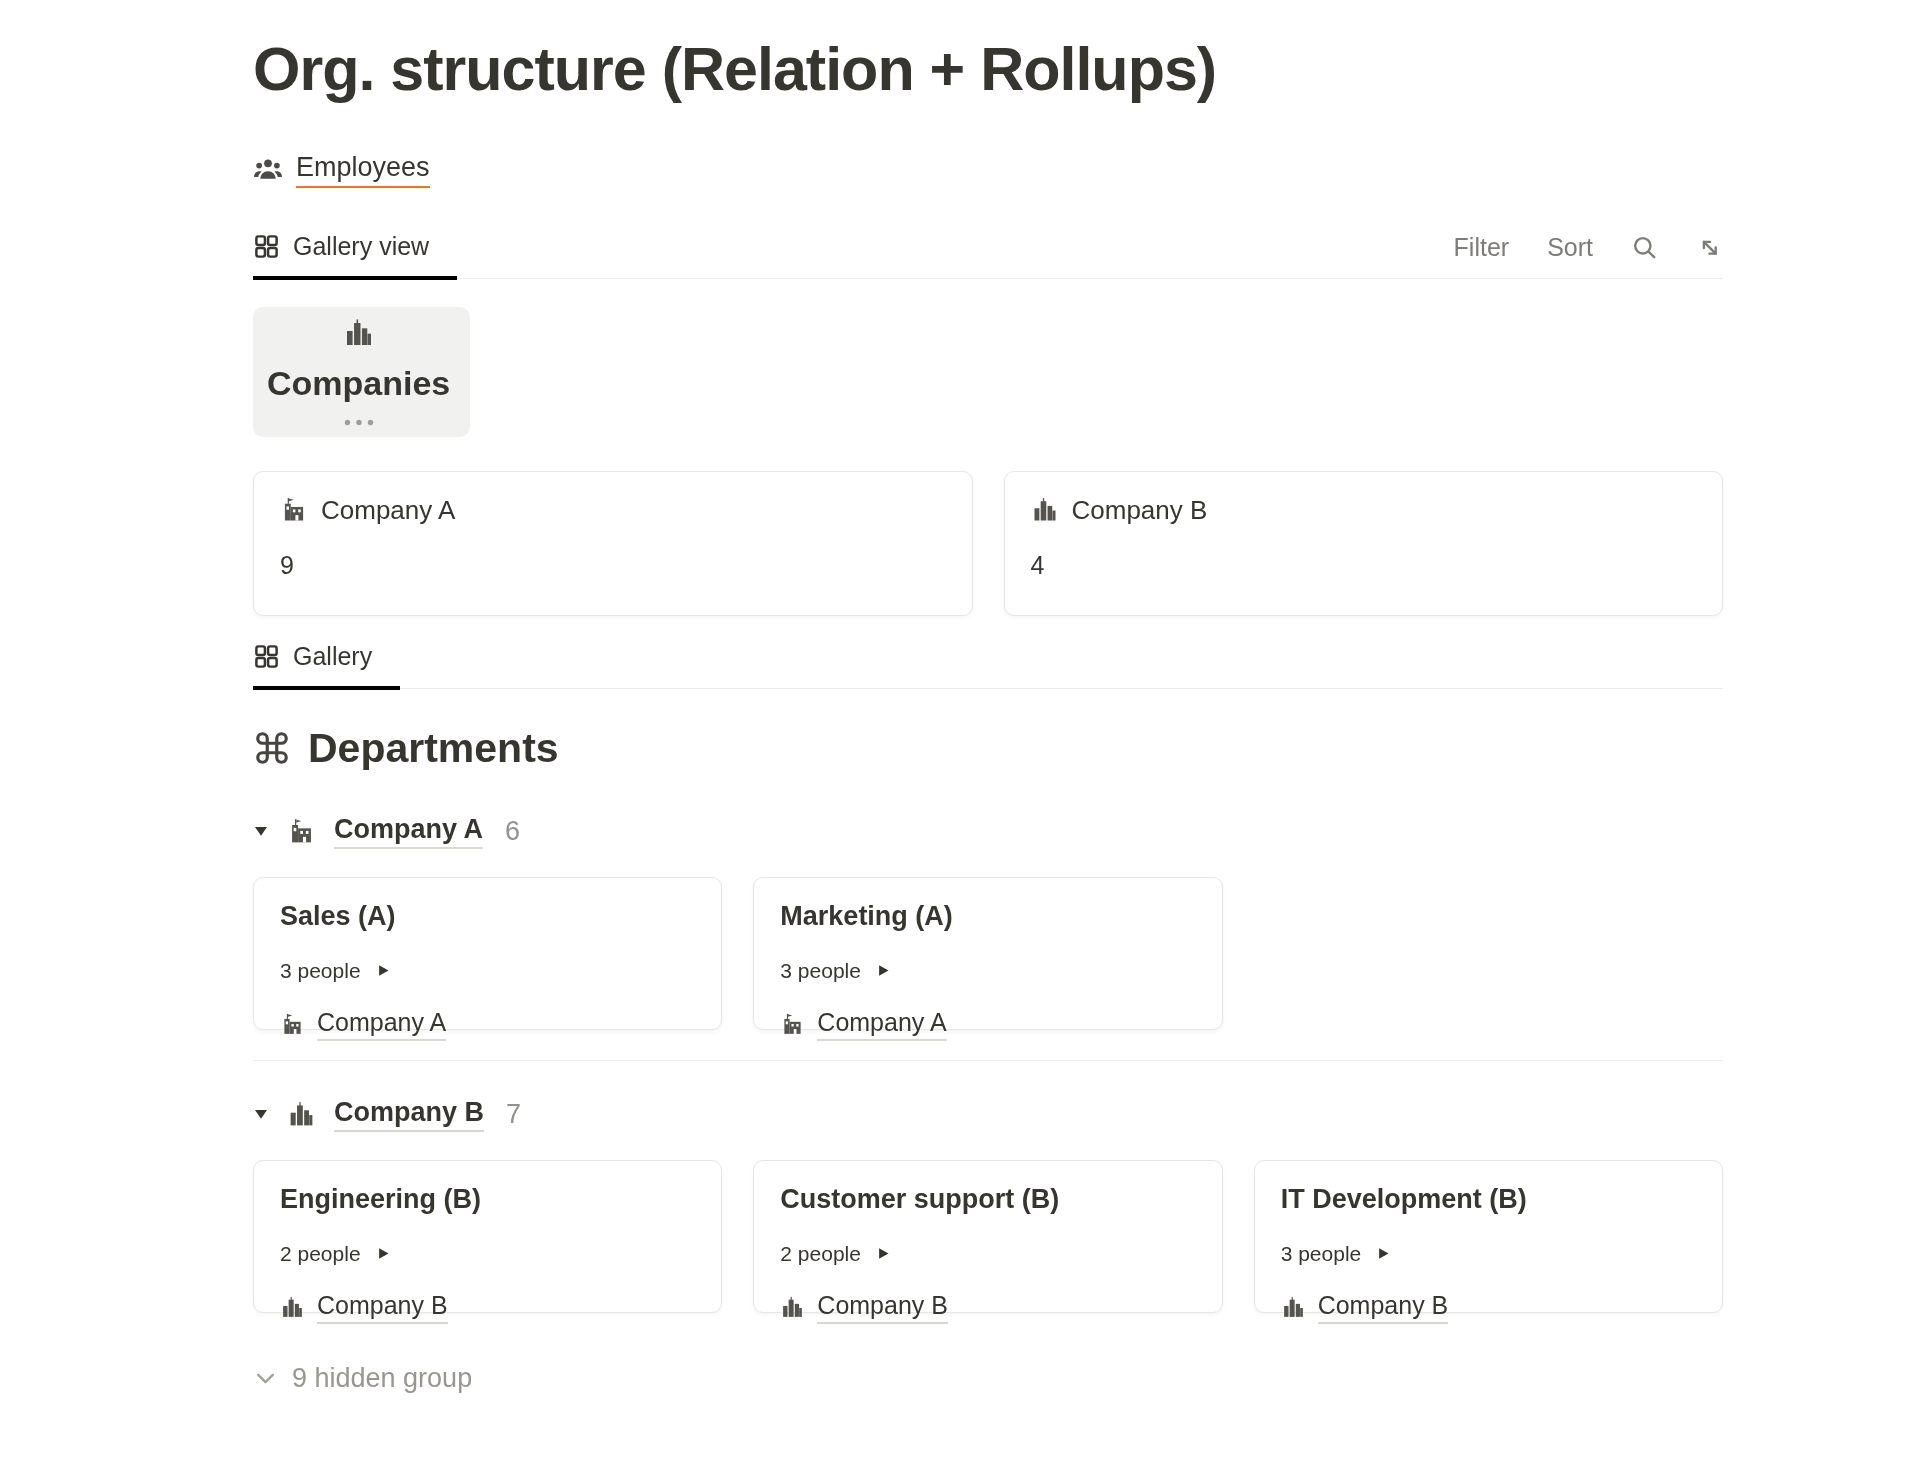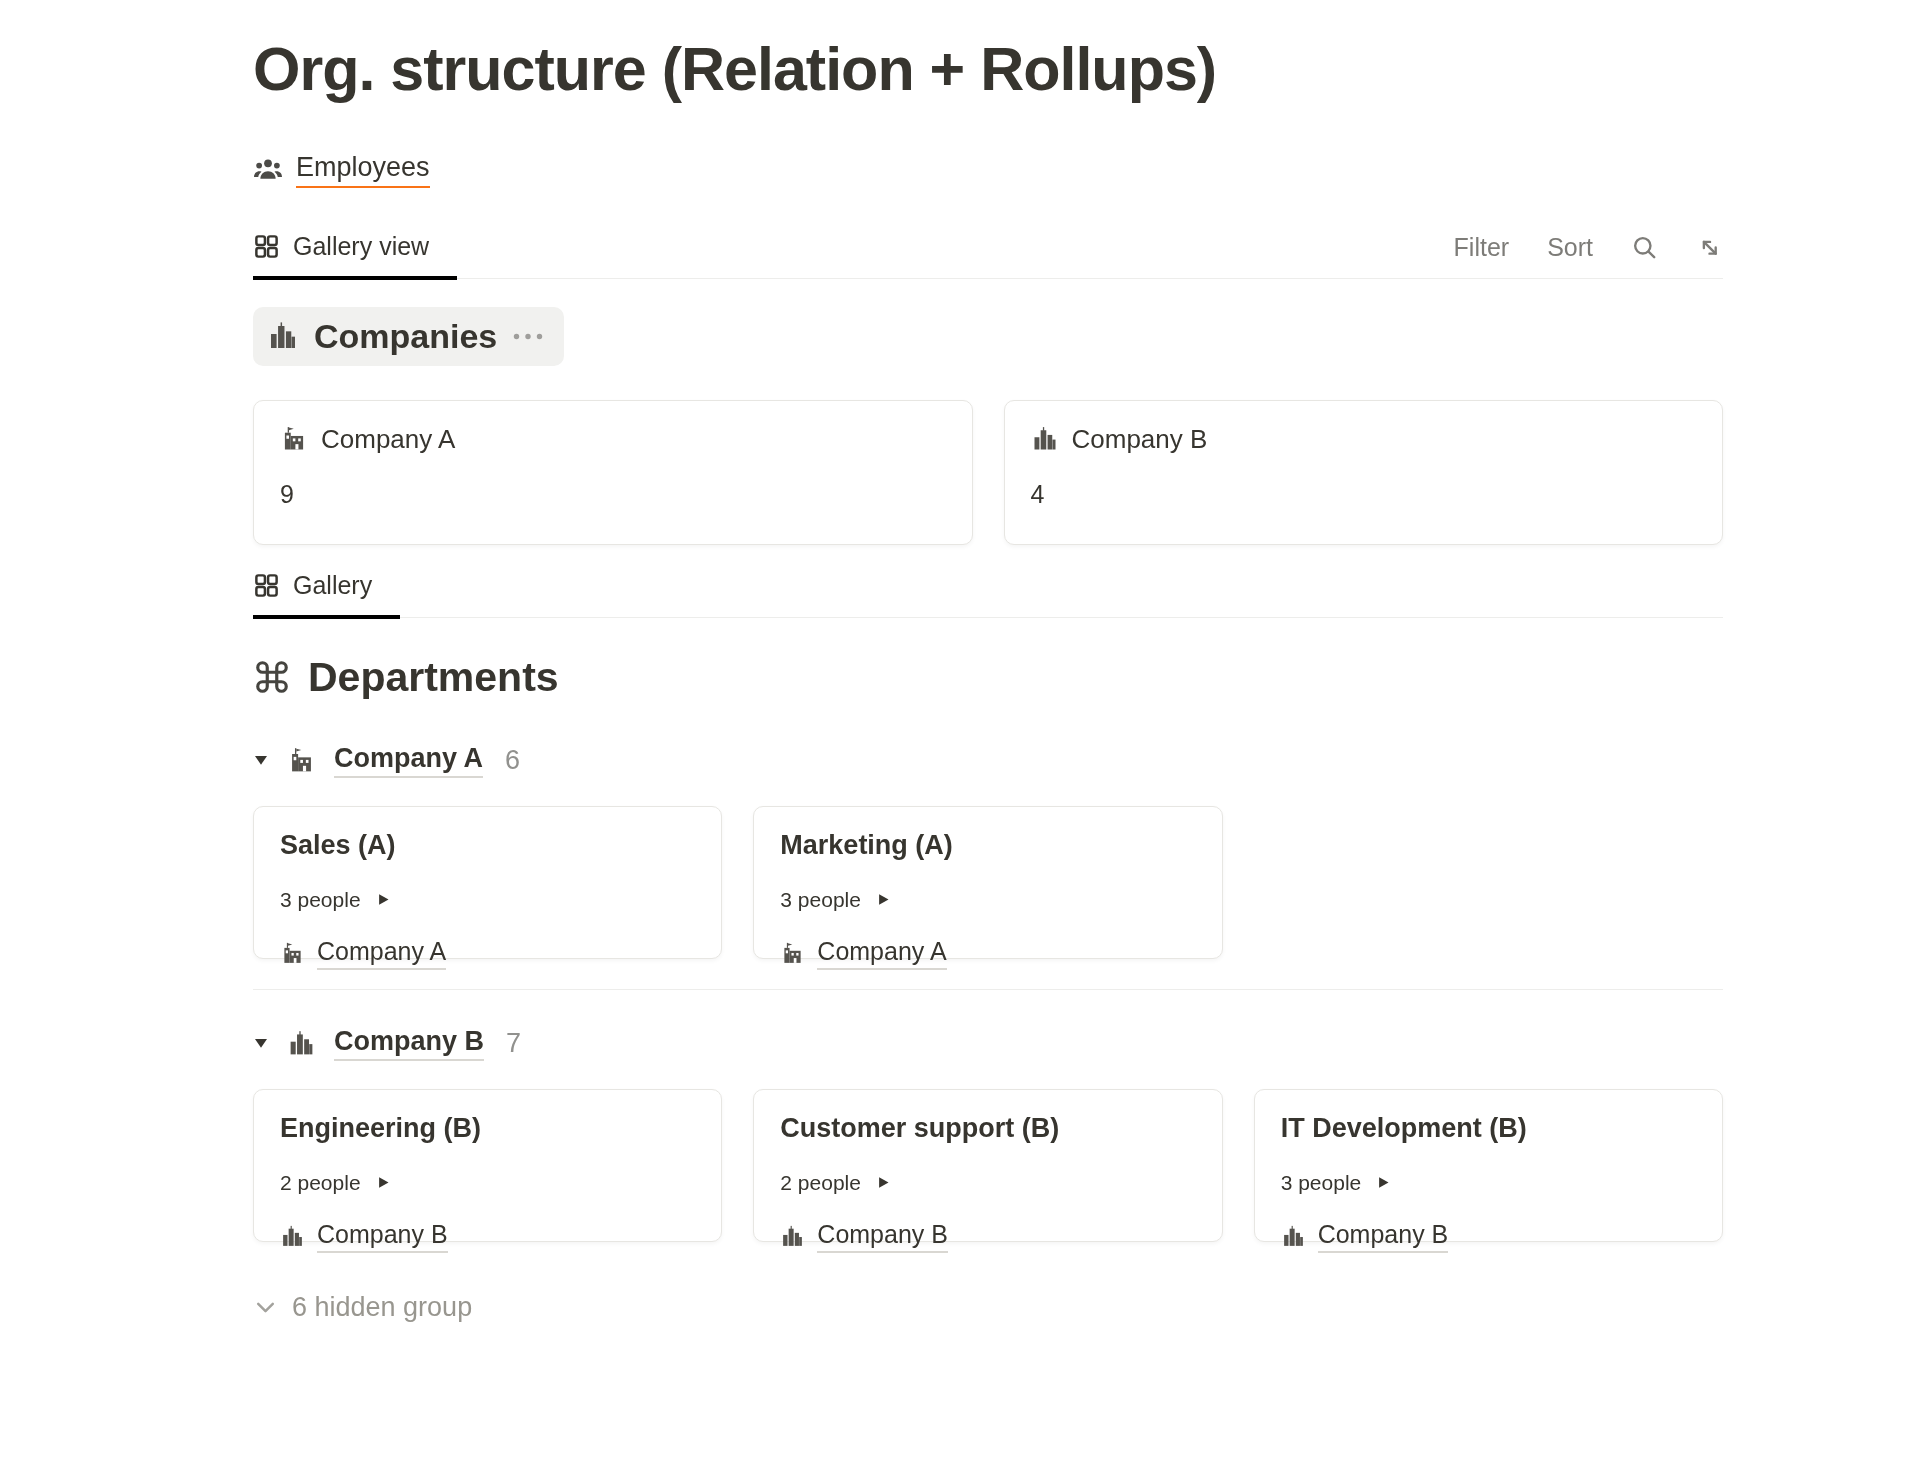--- a/index.html
+++ b/index.html
@@ -17,21 +17,21 @@
   .employees-row .lbl { font-size:27px; font-weight:500; padding-bottom:3px; border-bottom:2px solid #f97316; }
 
   .tabbar { margin-top:44px; display:flex; align-items:flex-end; justify-content:space-between;
             border-bottom:1px solid #ededeb; }
   .tab { display:flex; align-items:center; gap:13px; font-size:25px; font-weight:500;
          padding:0 28px 15px 0; border-bottom:4px solid #000000; margin-bottom:-2px; }
   .toolbar { display:flex; align-items:center; gap:38px; padding-bottom:16px;margin-left:12px; }
   .toolbar .t-lbl { font-size:25px; color:#7d7c78; }
 
   .group-pill { margin-top:28px; display:inline-flex; align-items:center; gap:15px;
-                background:#f1f1ef; border-radius:10px; padding:10px 20px 10px 14px; }
+                background:#f1f1ef; border-radius:10px; padding:10px 20px 10px 14px;flex-direction:column; }
   .group-pill .g-title { font-size:34px; font-weight:700; }
 
   .cards-2 { margin-top:34px; display:grid; grid-template-columns:1fr 1fr; gap:31px; }
   .cards-3 { margin-top:28px; display:grid; grid-template-columns:1fr 1fr 1fr; gap:31px; }
   .card { background:#fff; border:1px solid #e7e6e2; border-radius:10px;
           box-shadow:0 2px 4px rgba(15,15,15,0.045); padding:23px 26px; }
   .card-lg { height:145px; }
   .card-sm { height:153px; }
   .card-title-row { display:flex; align-items:center; gap:13px; }
   .card-title-row .c-title { font-size:26px; font-weight:500; }
@@ -372,16 +372,16 @@
     </div>
   </div>
 
   
   <div class="hidden-group">
     <span class="icon">
       <svg width="25" height="25" viewBox="0 0 24 24" fill="none" stroke="#a3a29d" stroke-width="2.4" stroke-linecap="round" stroke-linejoin="round">
         <polyline points="5,8.5 12,15.5 19,8.5"></polyline>
       </svg>
     </span>
-    <span>6 hidden group</span>
+    <span>9 hidden group</span>
   </div>
 
 </div>
 
 </body></html>

